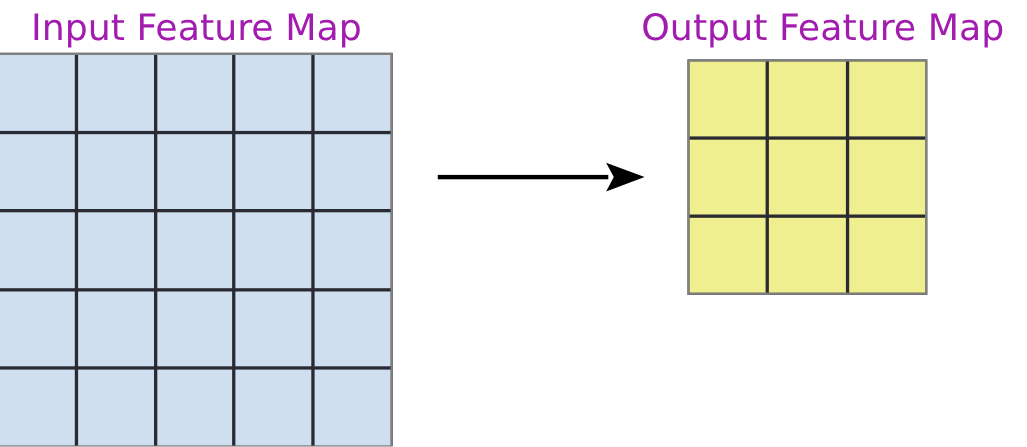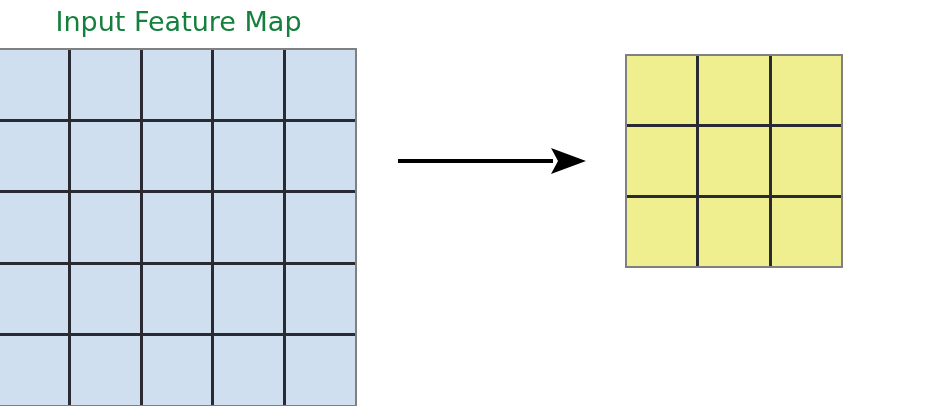--- a/index.html
+++ b/index.html
@@ -11,23 +11,23 @@
     position: relative;
     width: 934px;
     height: 406px;
     background: #ffffff;
     overflow: hidden;
     font-family: "DejaVu Sans", sans-serif;
   }
 
   .title {
     position: absolute;
-    font-size: 27px;
+    font-size: 33px;
     line-height: 1;
-    color: #15803d;
+    color: #a21caf;
     white-space: nowrap;
     text-align: center;
     font-weight: 400;
   }
   #input-title {
     left: 0px;
     top: 8px;
     width: 357px;
   }
   #output-title {
@@ -111,20 +111,21 @@
     <div class="cell"></div>
     <div class="cell"></div>
     <div class="cell"></div>
   </div>
 
   <svg id="arrow" viewBox="0 0 194 36">
     <rect x="2" y="16" width="155" height="4" fill="#000000"></rect>
     <path d="M 155 5 L 190 18 L 155 31 L 162 18 Z" fill="#000000"></path>
   </svg>
 
+  <div class="title" id="output-title">Output Feature Map</div>
 
   <div class="grid" id="output-grid">
     <div class="cell"></div>
     <div class="cell"></div>
     <div class="cell"></div>
     <div class="cell"></div>
     <div class="cell"></div>
     <div class="cell"></div>
     <div class="cell"></div>
     <div class="cell"></div>

